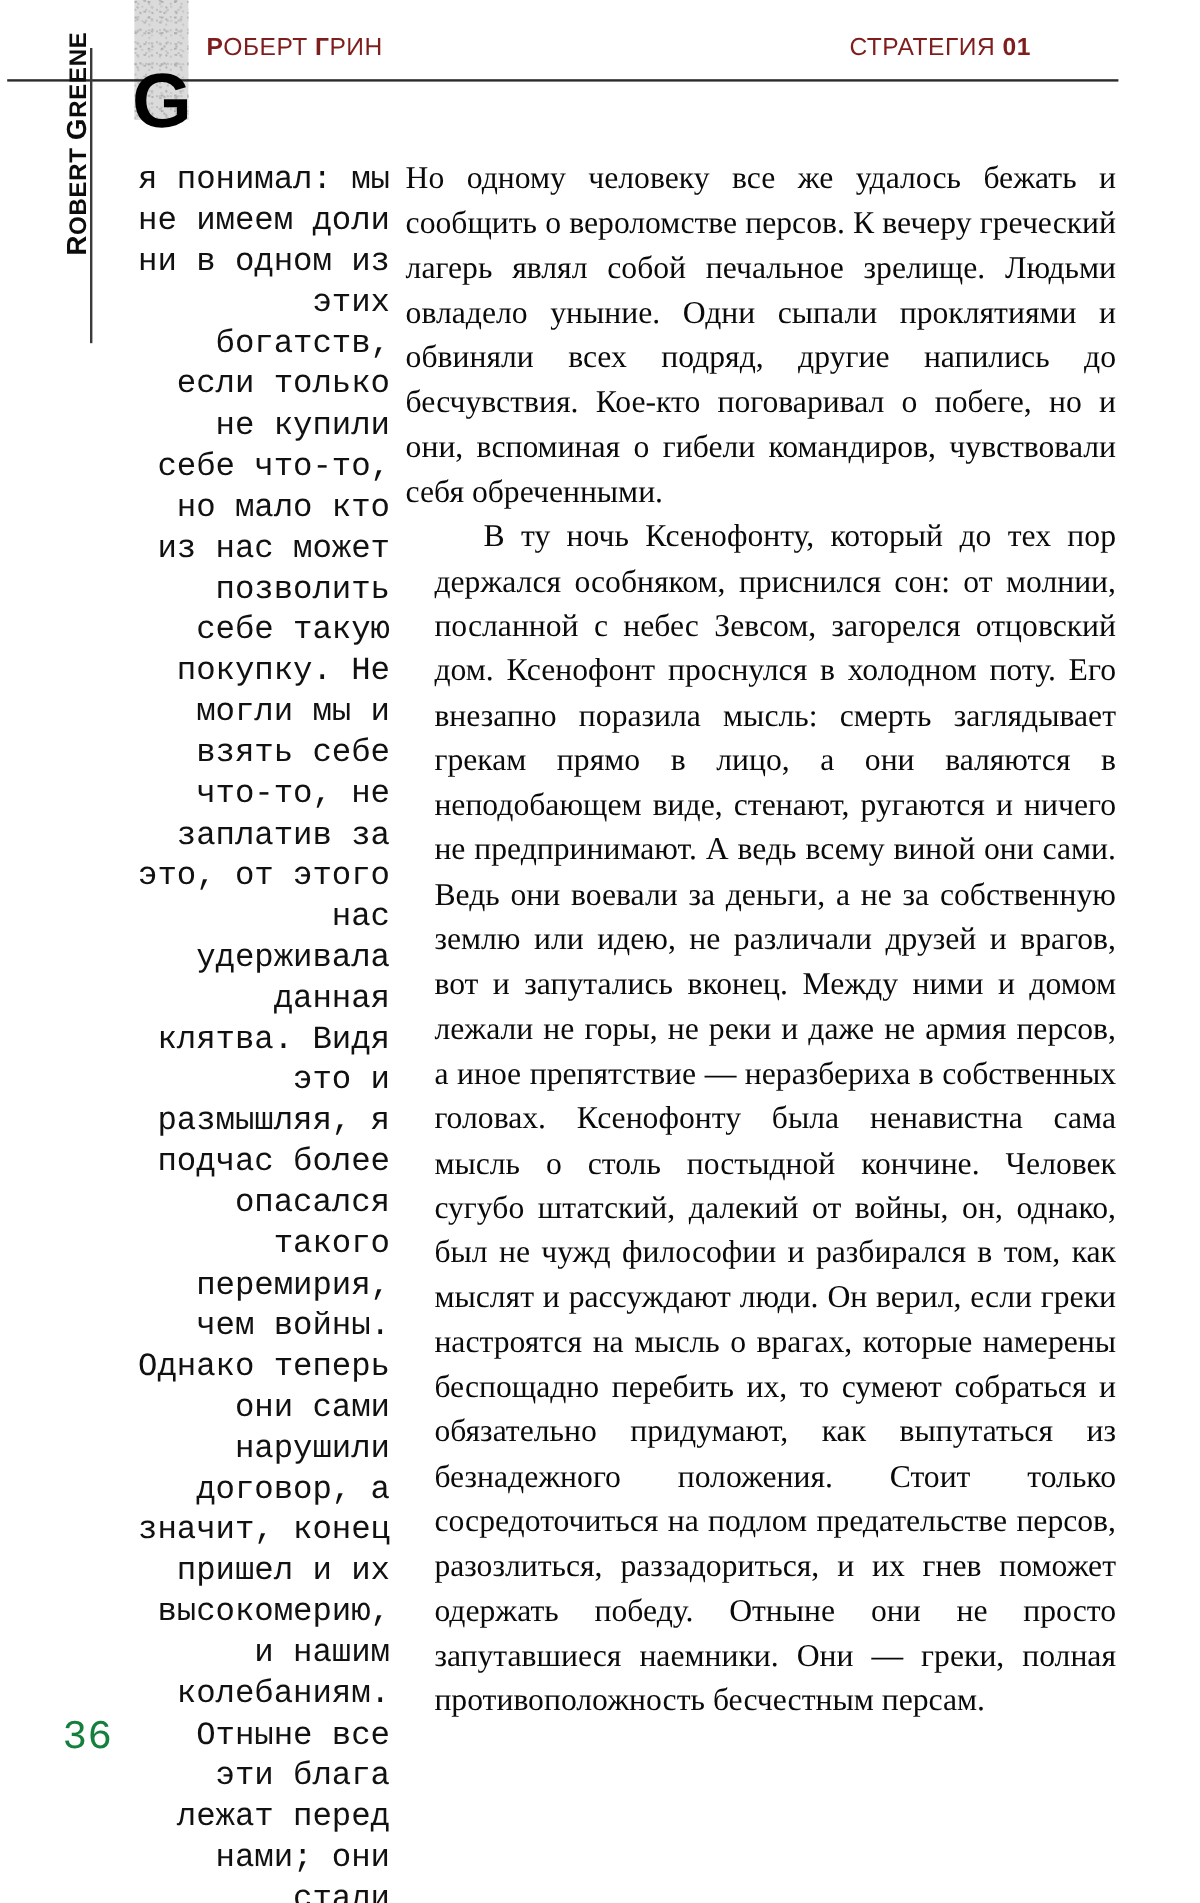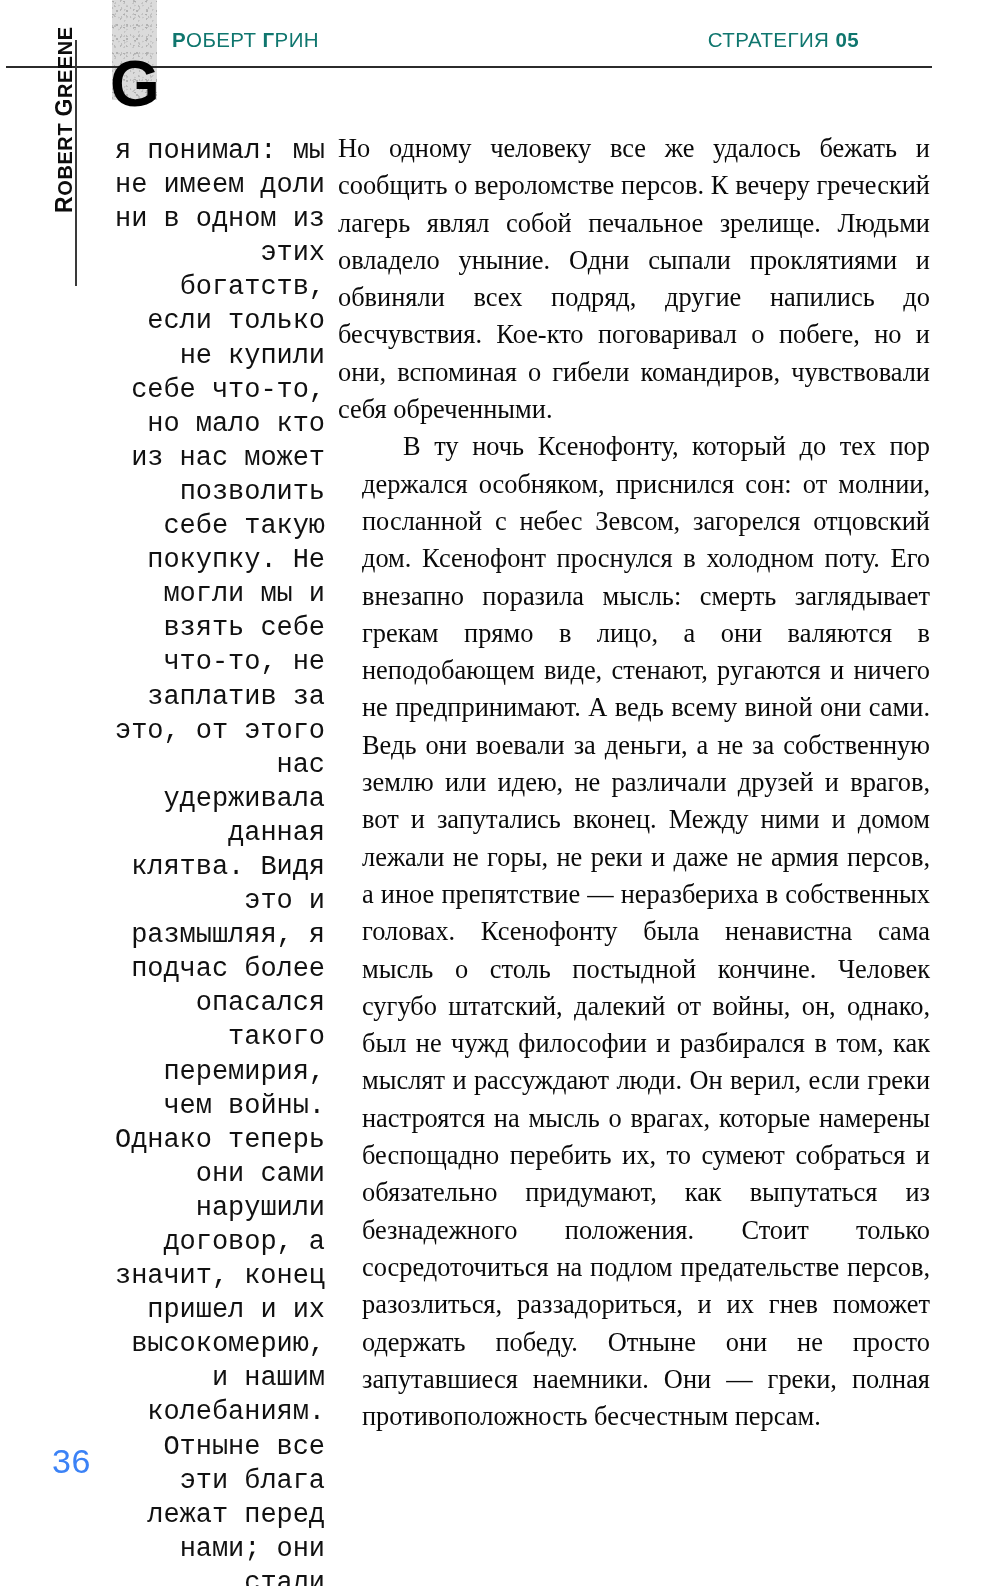--- a/index.html
+++ b/index.html
@@ -27,21 +27,21 @@
   
   .runhead {
     position: absolute;
     top: 28px;
     left: 0;
     width: 924px;
     height: 34px;
     font-family: "Liberation Sans", sans-serif;
     font-size: 20.5px;
     letter-spacing: 0.4px;
-    color: #0f766e;
+    color: #7f1d1d;
   }
   .runhead-left {
     position: absolute;
     left: 172px;
     top: 0;
     white-space: nowrap;
   }
   .runhead-right {
     position: absolute;
     right: 65px;
@@ -154,37 +154,36 @@
   }
   .maincol p { margin: 0; }
   .maincol p + p { text-indent: 1.55em; margin-left: 24px; }
   .maincol p:last-child { text-align: justify; }
 
   
   .folio {
     position: absolute;
     left: 52px;
     top: 1430px;
-    font-family: Liberation Sans, sans-serif;
+    font-family: Liberation Mono, monospace;
     font-size: 34px;
-    color: #3b82f6;
+    color: #15803d;
     letter-spacing: 0.5px;
-    margin-top: 12px;
   }
 </style>
 </head>
 <body>
 
 <div class="page">
 
   <div class="band"></div>
 
   <div class="runhead">
     <div class="runhead-left"><span class="cap-bold">Р</span><span>ОБЕРТ </span><span class="cap-bold">Г</span><span>РИН</span></div>
-    <div class="runhead-right"><span>СТРАТЕГИЯ </span><span class="cap-bold">05</span></div>
+    <div class="runhead-right"><span>СТРАТЕГИЯ </span><span class="cap-bold">01</span></div>
   </div>
 
   <div class="hrule"></div>
   <div class="vrule"></div>
 
   <div class="dropletter">G</div>
 
   <div class="vauthor"><span class="lead">R</span><span>OBERT </span><span class="lead">G</span><span>REENE</span></div>
 
   <div class="sidecol">

